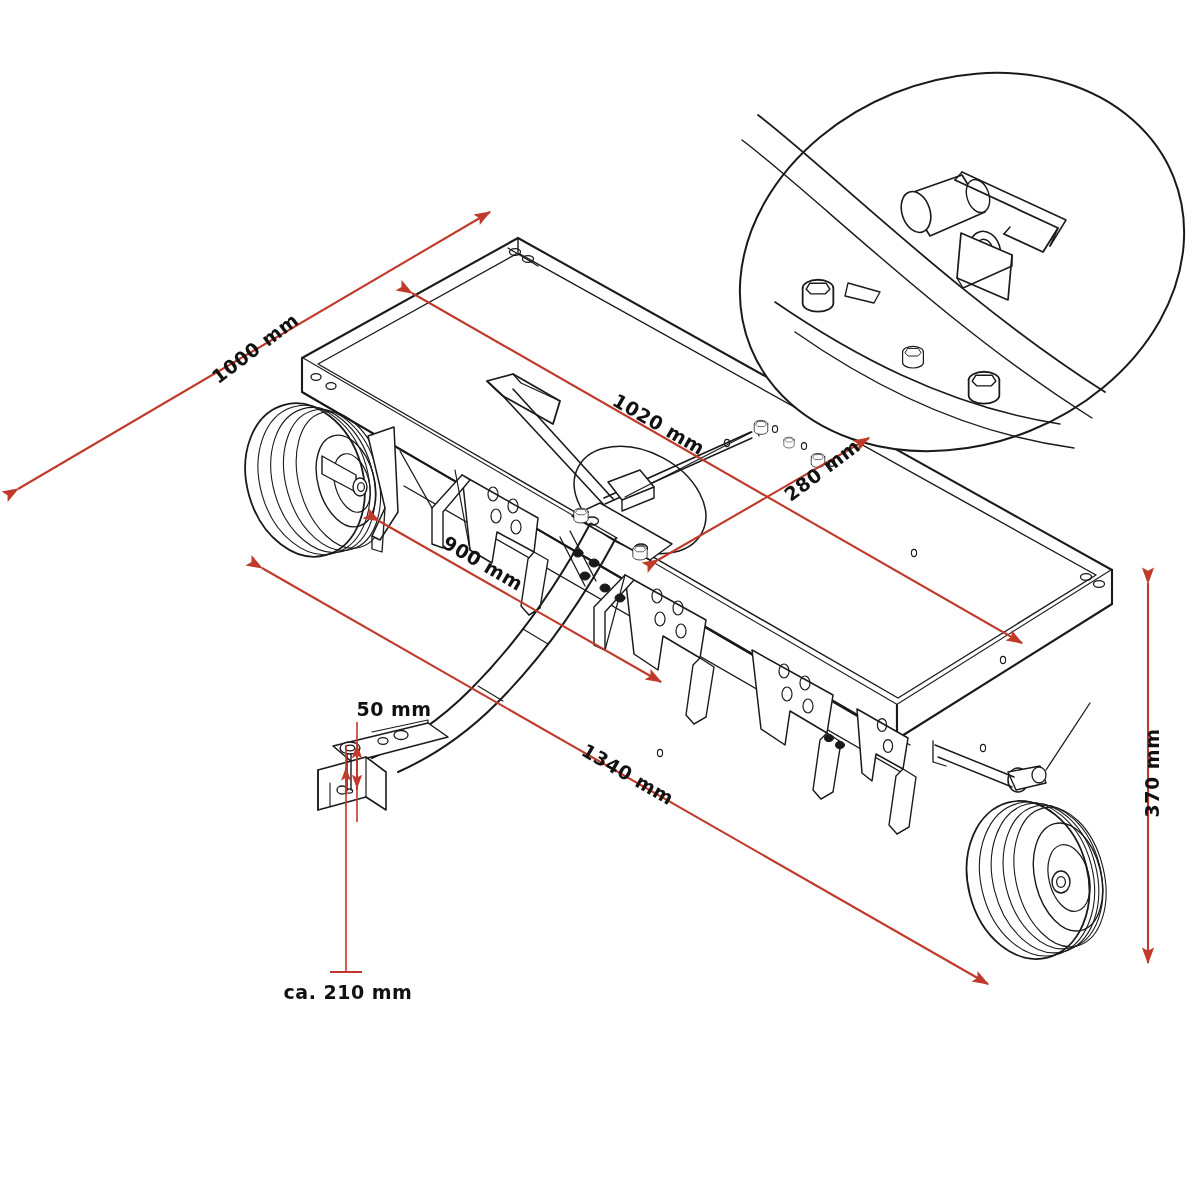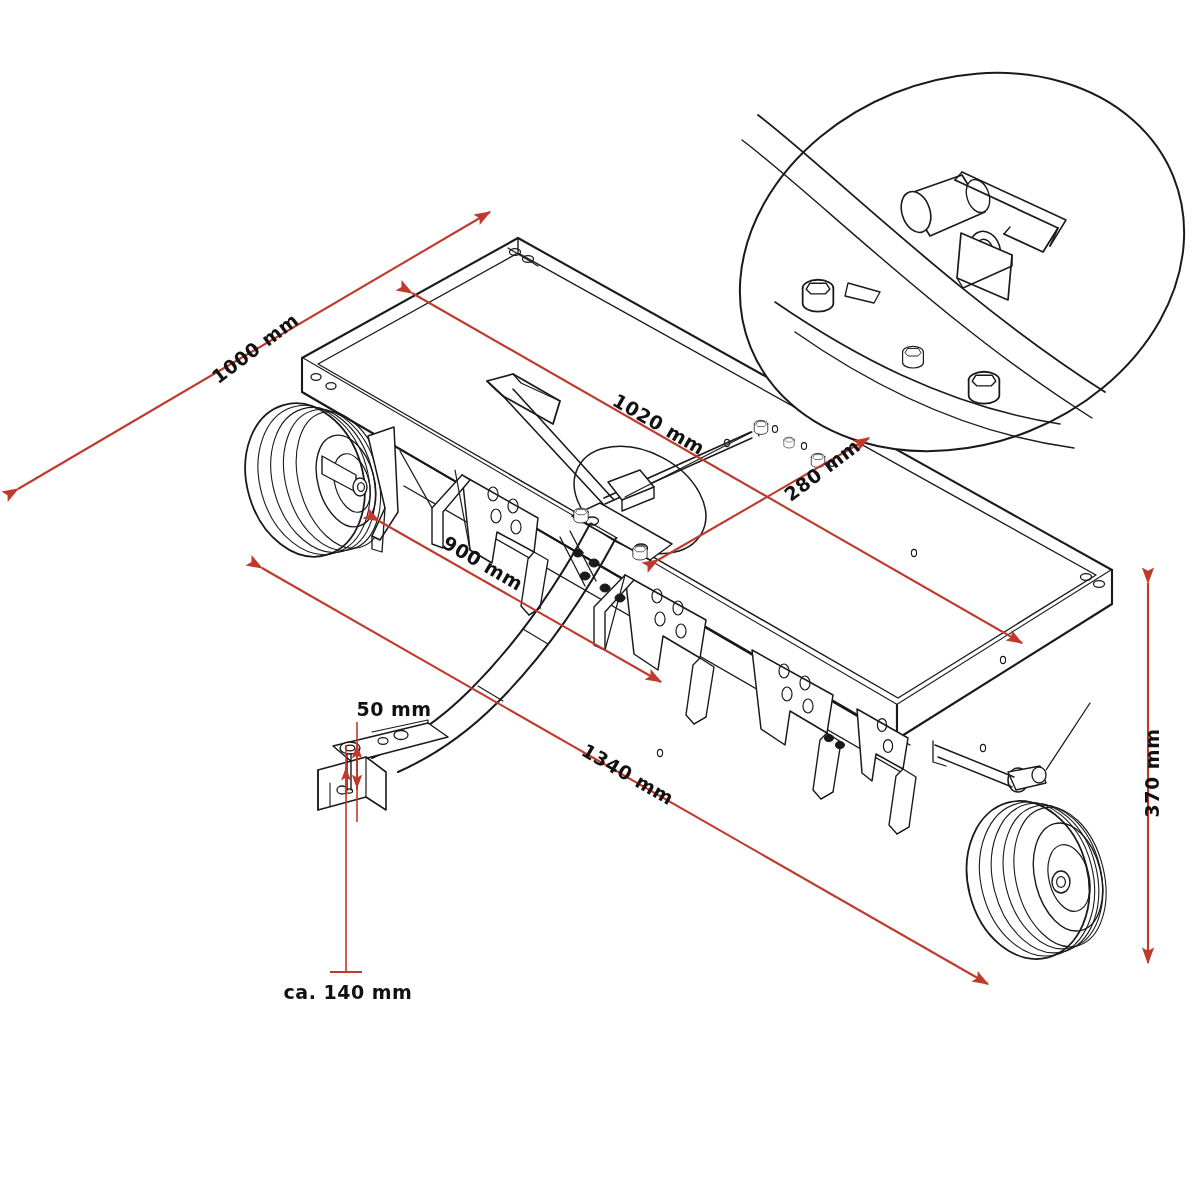--- a/index.html
+++ b/index.html
@@ -359,17 +359,17 @@
   <div class="dim-label" style="left:659px; top:424px; font-size:19px; transform:translate(-50%,-50%) rotate(30deg);">1020 mm</div>
 
   <div class="dim-label" style="left:822px; top:470px; font-size:19px; transform:translate(-50%,-50%) rotate(-37deg);">280 mm</div>
 
   <div class="dim-label" style="left:483px; top:563px; font-size:19px; transform:translate(-50%,-50%) rotate(30deg);">900 mm</div>
 
   <div class="dim-label" style="left:370px; top:709px; font-size:19px; transform:translate(-50%,-50%) rotate(0deg);margin-left:24px;">50 mm</div>
 
   <div class="dim-label" style="left:628px; top:774px; font-size:19px; transform:translate(-50%,-50%) rotate(30deg);">1340 mm</div>
 
-  <div class="dim-label" style="left:348px; top:992px; font-size:19px; transform:translate(-50%,-50%) rotate(0deg);">ca. 140 mm</div>
+  <div class="dim-label" style="left:348px; top:992px; font-size:19px; transform:translate(-50%,-50%) rotate(0deg);">ca. 210 mm</div>
 
   <div class="dim-label" style="left:1152px; top:773px; font-size:19px; transform:translate(-50%,-50%) rotate(-90deg);">370 mm</div>
 
 </div>
 
 </body></html>

